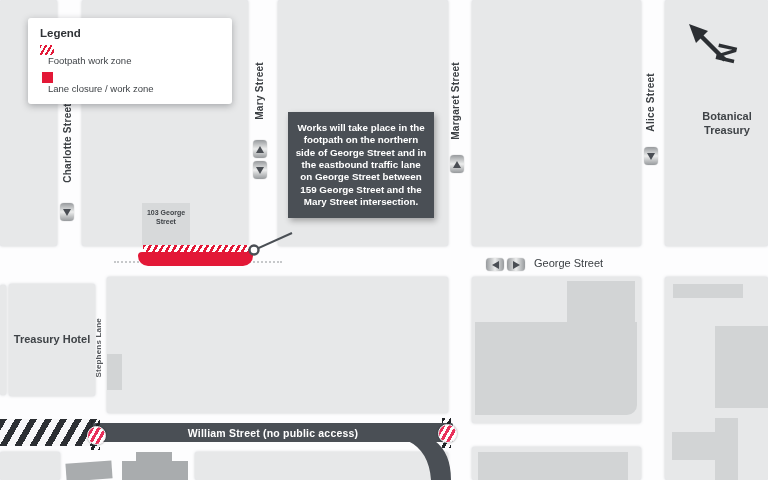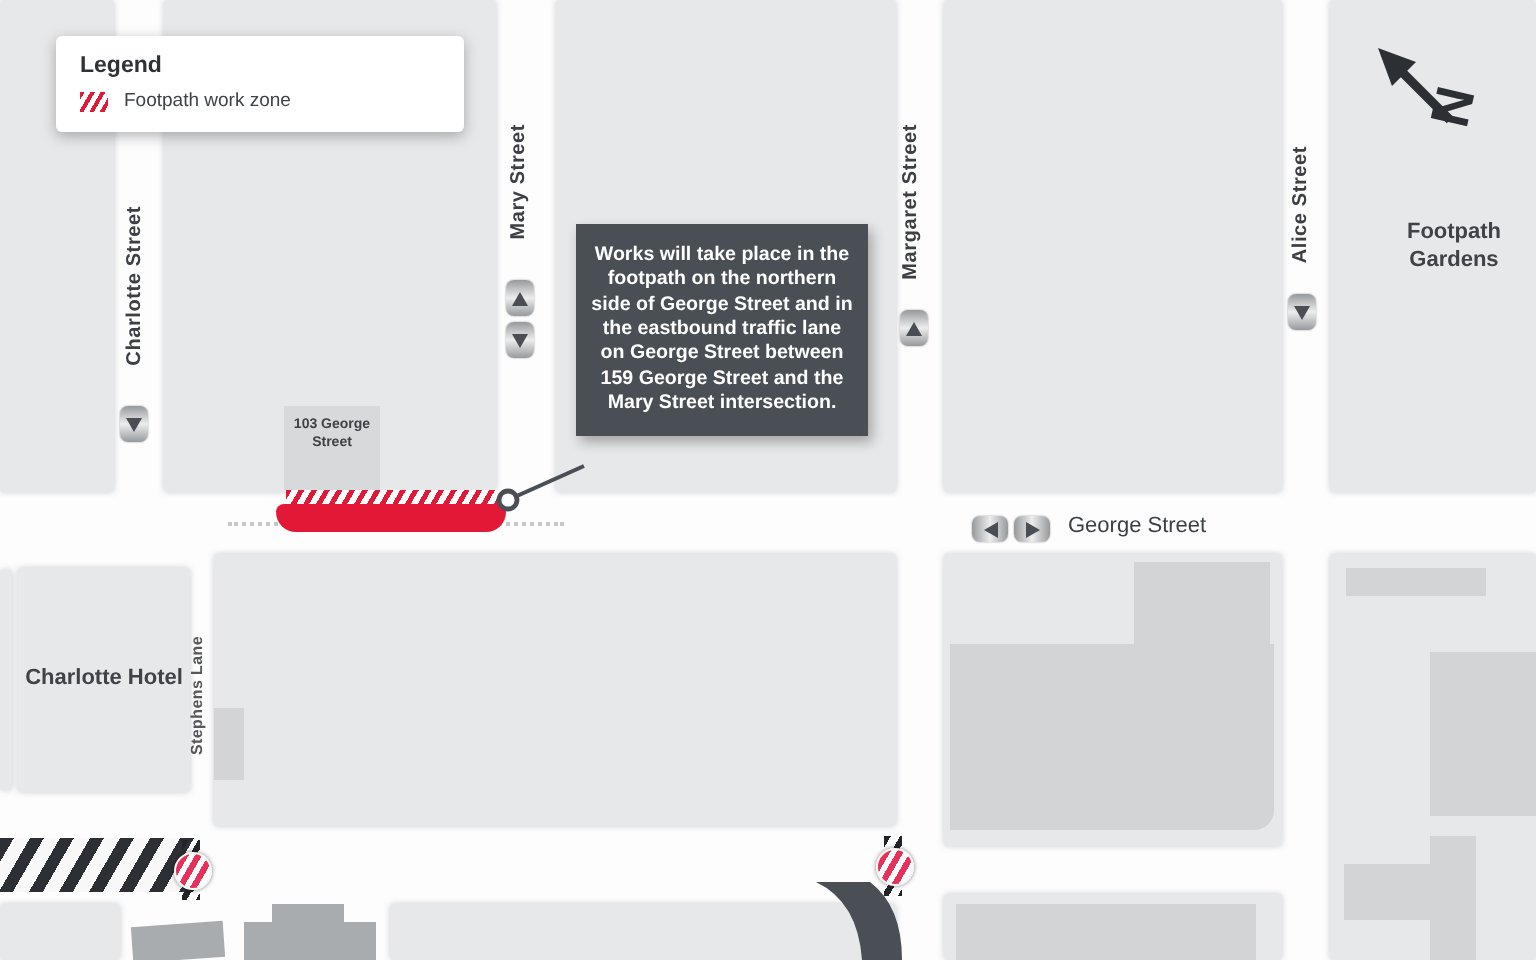--- a/index.html
+++ b/index.html
@@ -44,21 +44,21 @@
   .tri.left  { border-top:4px solid transparent; border-bottom:4px solid transparent; border-right:7px solid #4a4e54; }
   .tri.right { border-top:4px solid transparent; border-bottom:4px solid transparent; border-left:7px solid #4a4e54; }
   
   .legend {
     position:absolute; left:28px; top:18px; width:204px;
     background:#ffffff; border-radius:3px;
     box-shadow:0 2px 7px rgba(40,44,48,.35);
     padding:9px 12px 10px 12px; box-sizing:border-box; z-index:30;
   }
   .legend-title { font-size:11.5px; font-weight:bold; color:#2f3236; margin-bottom:1px; }
-  .legend-row { display:flex; align-items:flex-end; margin-top:6px; }
+  .legend-row { display:flex; align-items:flex-start; margin-top:6px;flex-direction:column; }
   .legend-row .txt { font-size:9.5px; color:#3f4347; margin-left:8px; }
   .ic-hatch { width:14px; height:10px; background:repeating-linear-gradient(120deg,#e31837 0 2px,#ffffff 2px 4.5px); }
   .ic-solid { width:11px; height:11px; background:#e31837; margin:0 1.5px; }
   .ic-pill  { position:relative; width:16px; height:11px; border-radius:3px;
               background:linear-gradient(90deg,#979a9d,#eceded 50%,#979a9d);
               display:flex; align-items:center; justify-content:center;
               box-shadow:0 0 1px rgba(0,0,0,.4); }
   .ic-pill .tri.right { border-top:3px solid transparent; border-bottom:3px solid transparent; border-left:6px solid #4a4e54; }
   
   .callout {
@@ -164,42 +164,49 @@
     </div>
   <div class="pill h" style="left:486px;top:258px">
       <div class="tri left"></div>
     </div>
   <div class="pill h" style="left:507px;top:258px">
       <div class="tri right"></div>
     </div>
 
   <div class="hlabel" style="left:534px;top:257px">George Street</div>
 
-  <div class="place-label" style="left:12px;top:333px;width:80px">Charlotte Hotel</div>
-  <div class="place-label" style="left:690px;top:110px;width:74px">Footpath Gardens</div>
+  <div class="place-label" style="left:12px;top:333px;width:80px">Treasury Hotel</div>
+  <div class="place-label" style="left:690px;top:110px;width:74px">Botanical Treasury</div>
 
   <div class="lane-dots"></div>
   <div class="footpath-hatch"></div>
   <div class="lane-closure"></div>
 
   <div class="closure-hatch"></div>
+  <div class="william-bar">
+    <span>William Street (no public access)</span>
+  </div>
   <svg class="curve-svg" width="70" height="39" viewBox="0 0 70 39">
     <path d="M 13,0 L 40,0 Q 56,12 56,39 L 36,39 Q 34,10 13,0 Z" fill="#4a4f55"></path>
   </svg>
   <div class="sign-back" style="left:91px;top:420px"></div>
   <div class="sign" style="left:87px;top:426px"></div>
   <div class="sign-back" style="left:442px;top:418px"></div>
   <div class="sign" style="left:438px;top:424px"></div>
 
   <div class="legend">
     <div class="legend-title">Legend</div>
     <div class="legend-row">
       <div class="ic-hatch"></div>
       <div class="txt">Footpath work zone</div>
     </div>
+    <div class="legend-row">
+      <div class="ic-solid"></div>
+      <div class="txt">Lane closure / work zone</div>
+    </div>
   </div>
 
   <div class="callout">
     <span>Works will take place in the footpath on the northern side of George Street and in the eastbound traffic lane on George Street between 159 George Street and the Mary Street intersection.</span>
   </div>
 
   <svg class="overlay-svg" width="768" height="480" viewBox="0 0 768 480">
     <line x1="254" y1="250" x2="292" y2="233" stroke="#4a4f55" stroke-width="2"></line>
     <circle cx="254" cy="250" r="4.5" fill="#ffffff" stroke="#4a4f55" stroke-width="2.4"></circle>
   </svg>

